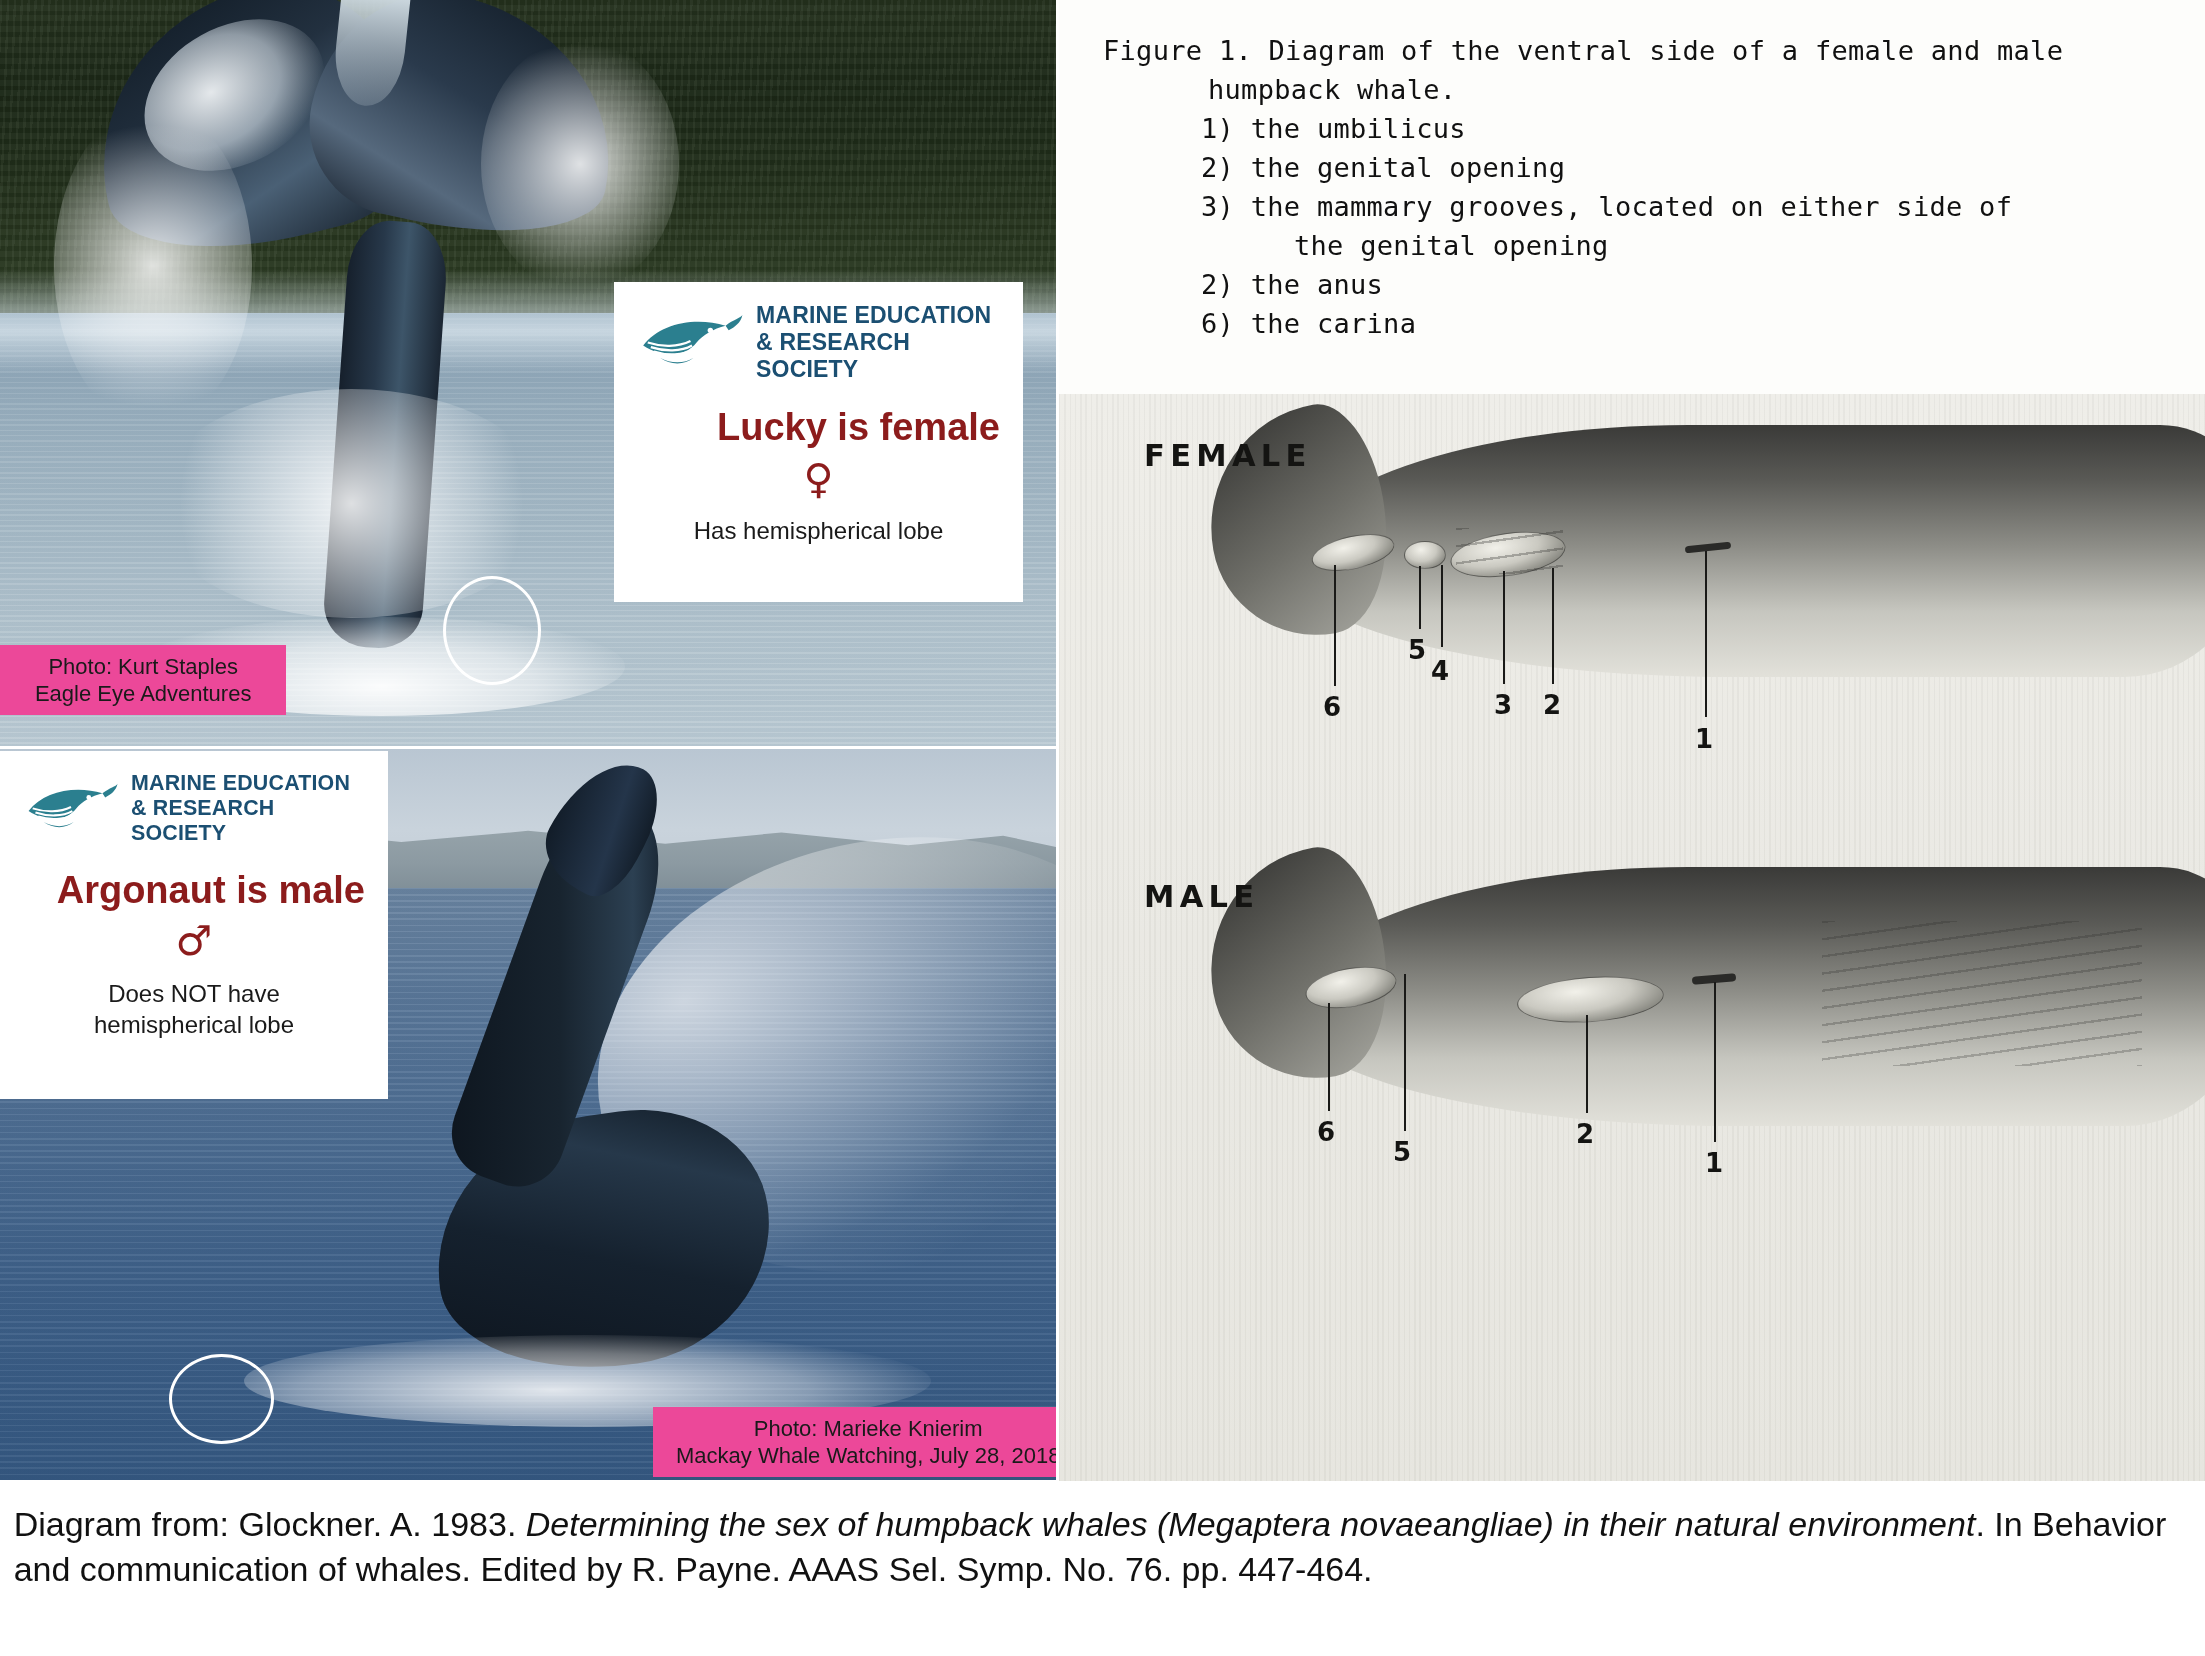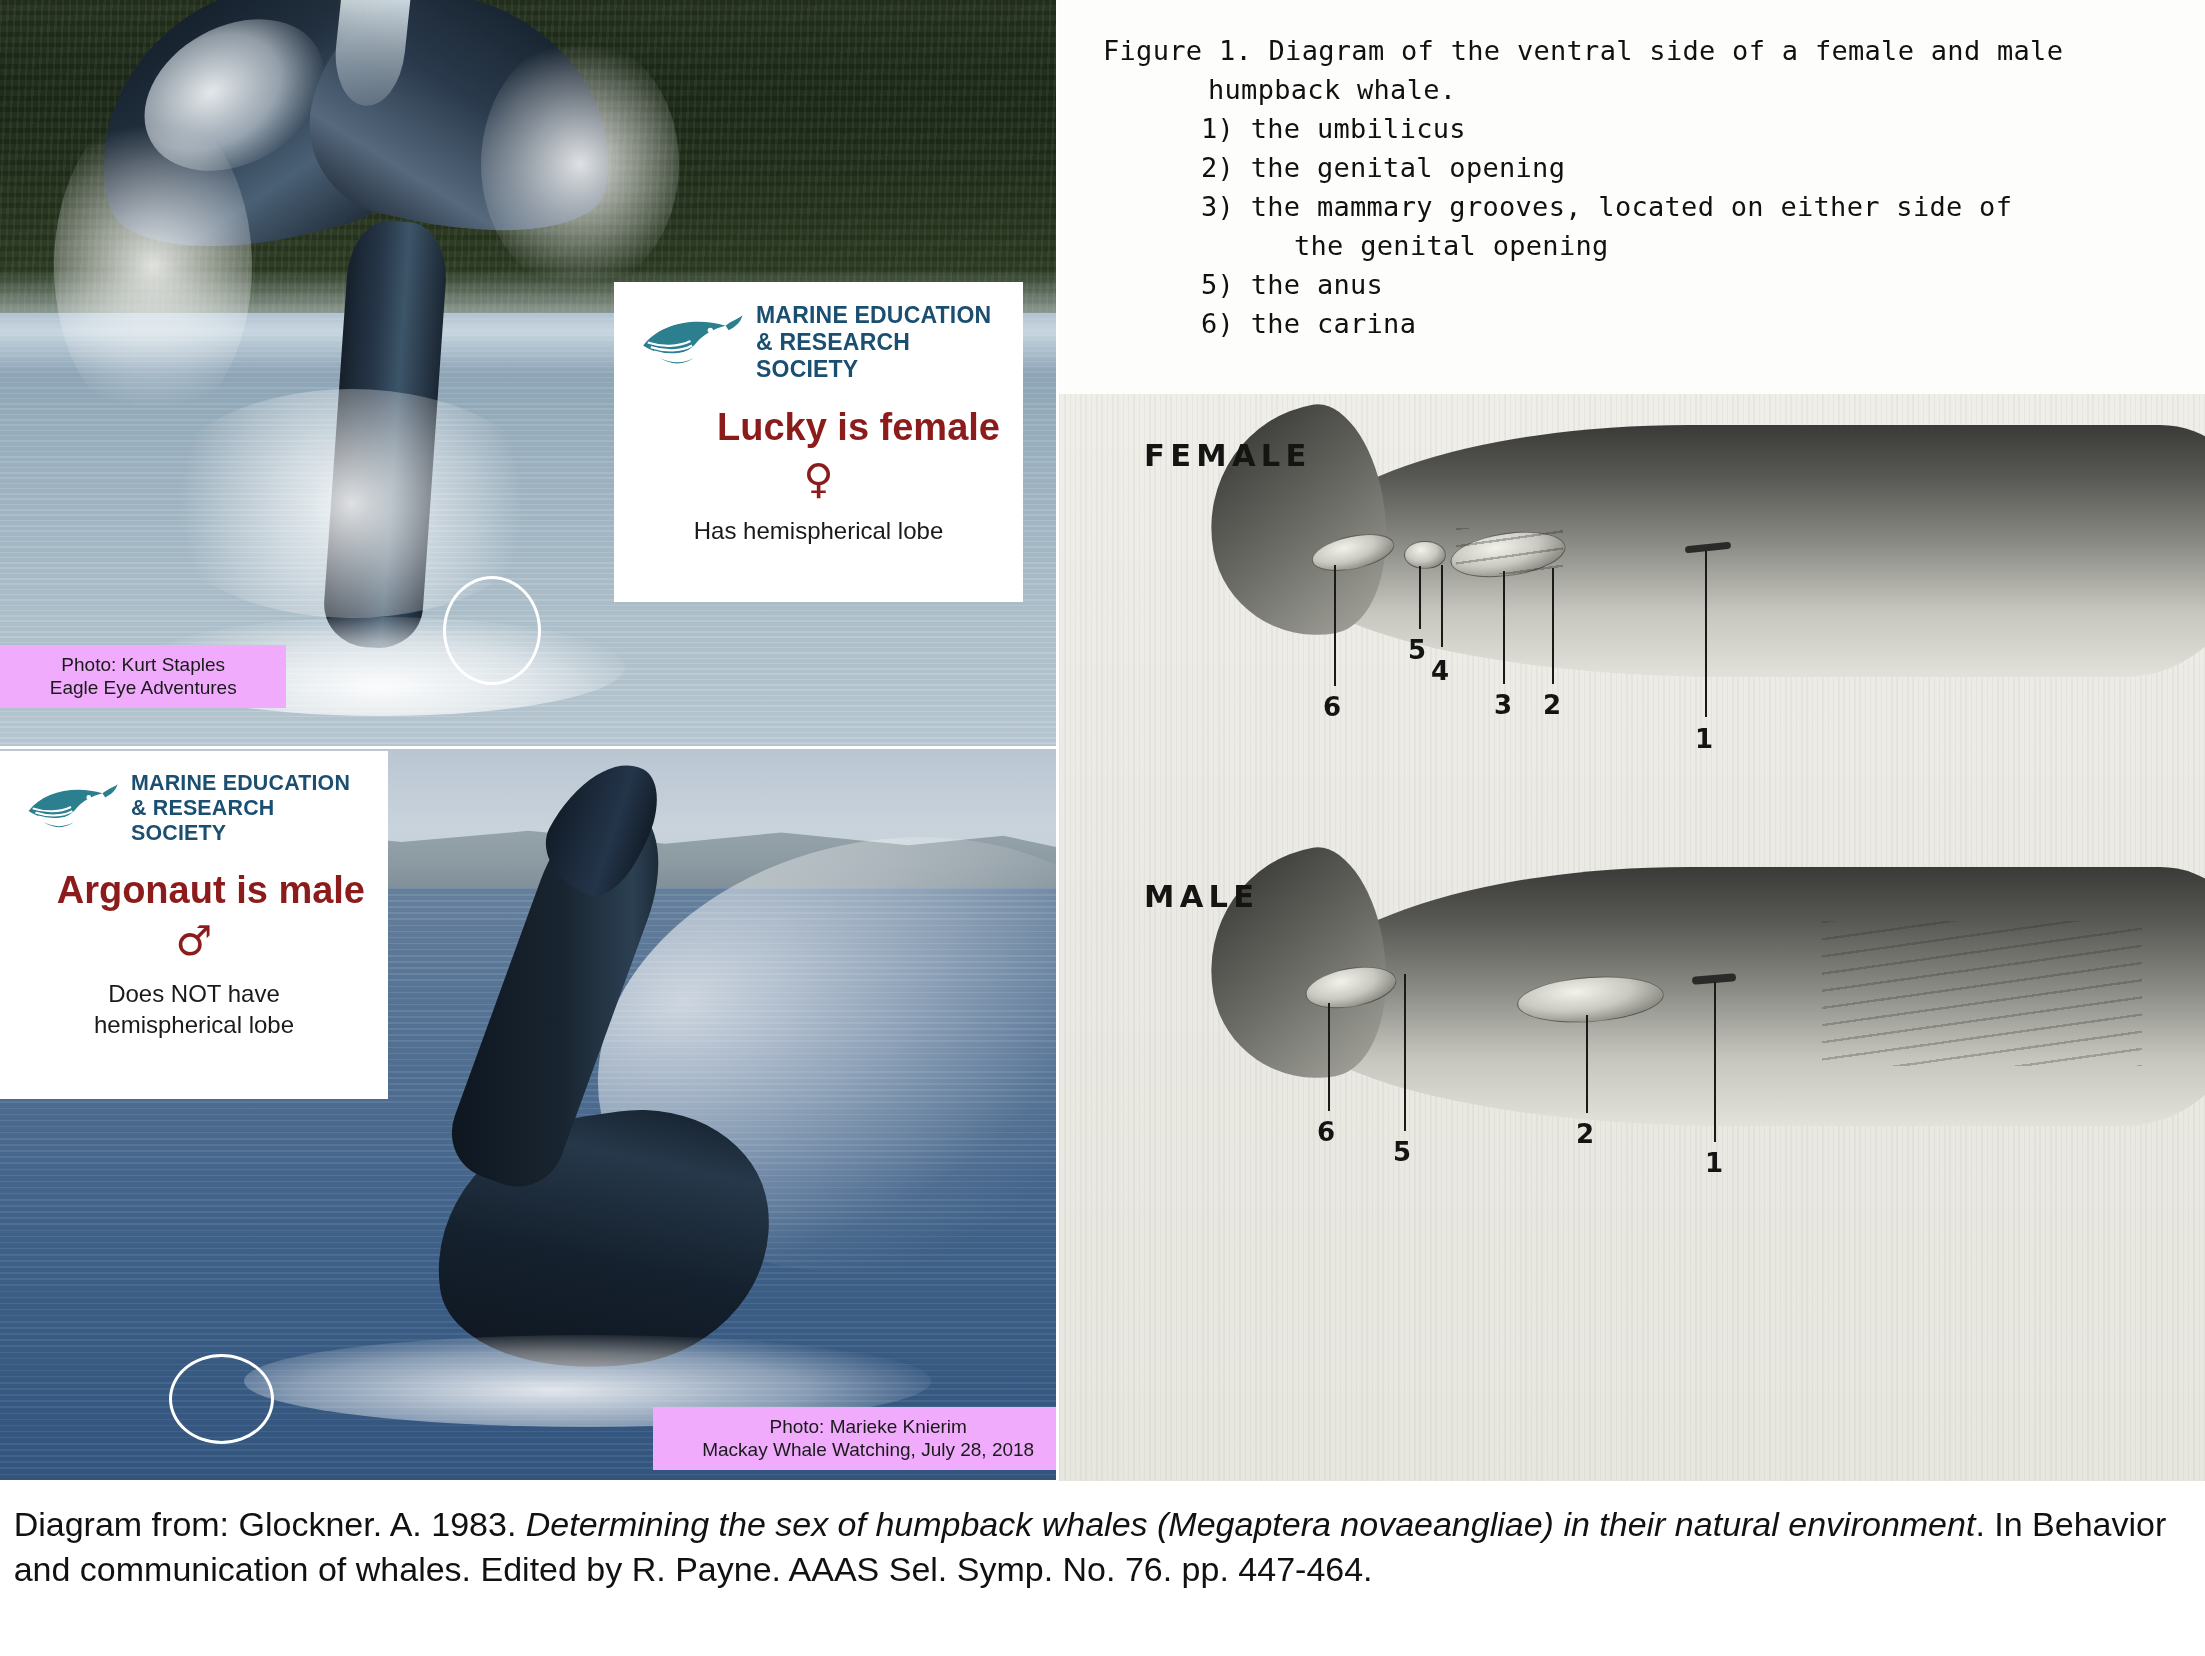--- a/index.html
+++ b/index.html
@@ -107,23 +107,23 @@
     background: radial-gradient(ellipse at 50% 70%, rgba(255,255,255,0.95) 0%, rgba(255,255,255,0.55) 45%, rgba(255,255,255,0) 78%);
     border-radius:50%;
   }
   .circle-marker {
     position:absolute;
     border: 3.8px solid #ffffff;
     border-radius: 50%;
   }
   .photo-credit {
     position:absolute;
-    background:#f0abfc;
+    background:#ec4899;
     color:#1a1a1a;
-    font-size: 19px;
+    font-size: 22px;
     line-height: 1.25;
     padding: 7.6px 13.7px;
     text-align:center;
     white-space: pre-line;
   }
 
   
   .mers-card {
     position: absolute;
     background: #ffffff;
@@ -414,21 +414,21 @@
 
   <div class="right-col">
 
     <div class="fig-caption">
       <span>Figure 1. Diagram of the ventral side of a female and male</span>
       <span class="indent1">humpback whale.</span>
       <span class="item">1) the umbilicus</span>
       <span class="item">2) the genital opening</span>
       <span class="item">3) the mammary grooves, located on either side of</span>
       <span class="item-cont">the genital opening</span>
-      <span class="item">5) the anus</span>
+      <span class="item">2) the anus</span>
       <span class="item">6) the carina</span>
     </div>
 
     <div class="fig-image">
 
       <div class="whale-body wb-female"></div>
       <div class="fin-female"></div>
       <div class="sex-label" style="left: 85px; top: 44px;">FEMALE</div>
 
       <div class="blob" style="left: 252px; top: 142px; width: 82px; height: 30.5px; transform: rotate(-12deg);"></div>

